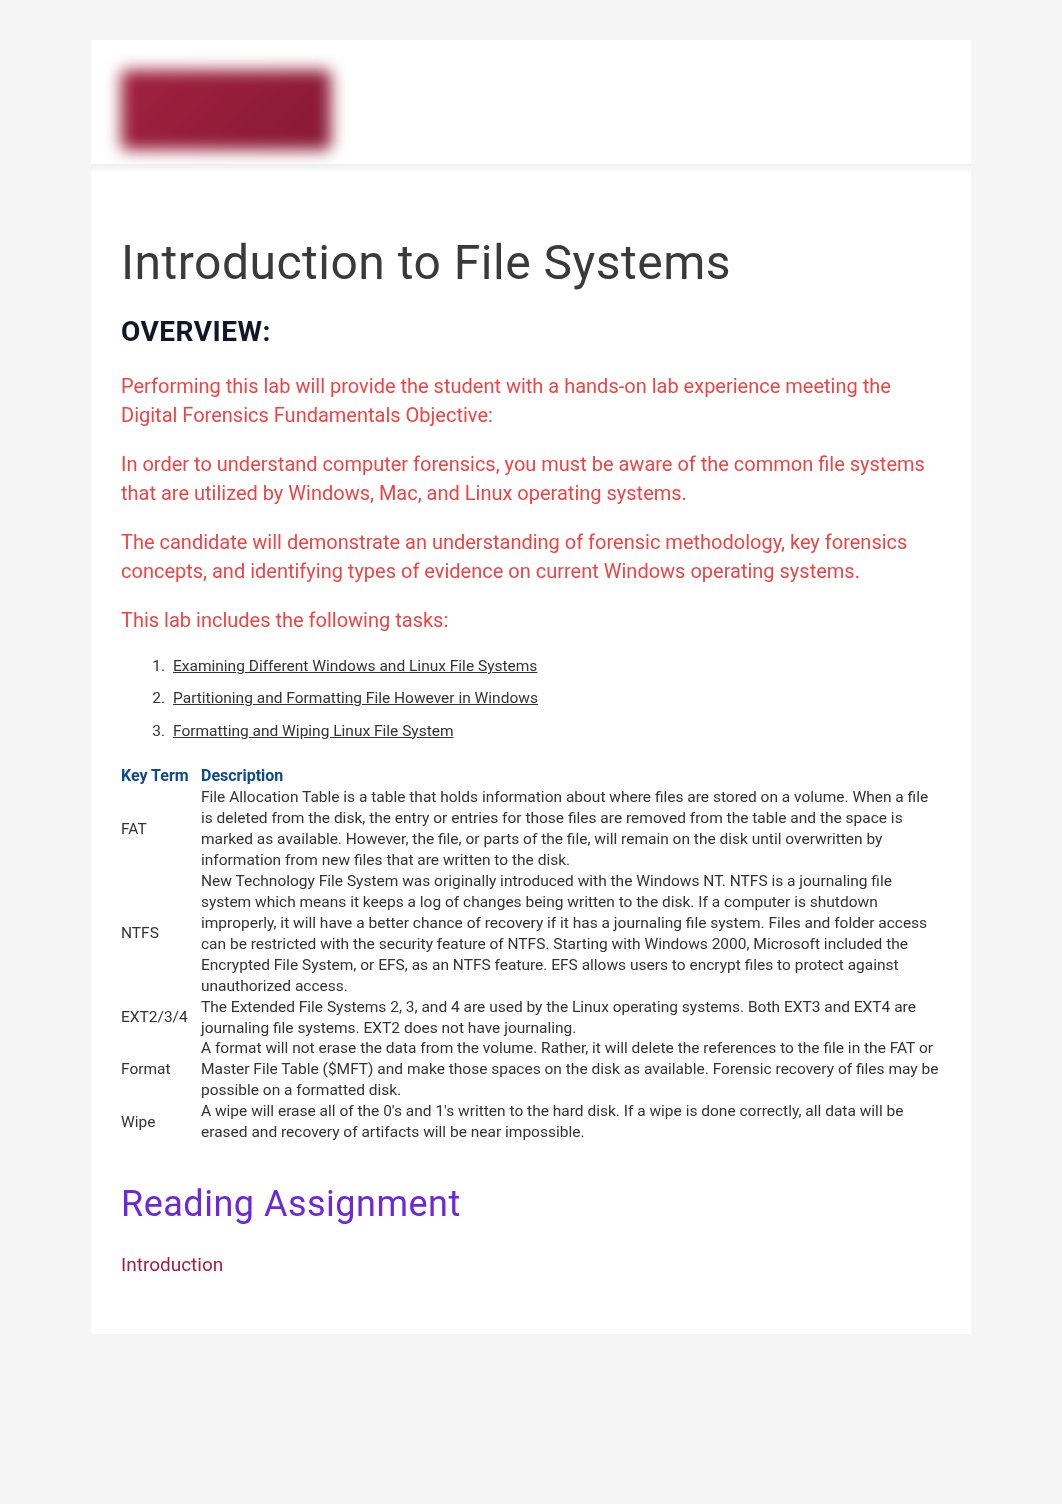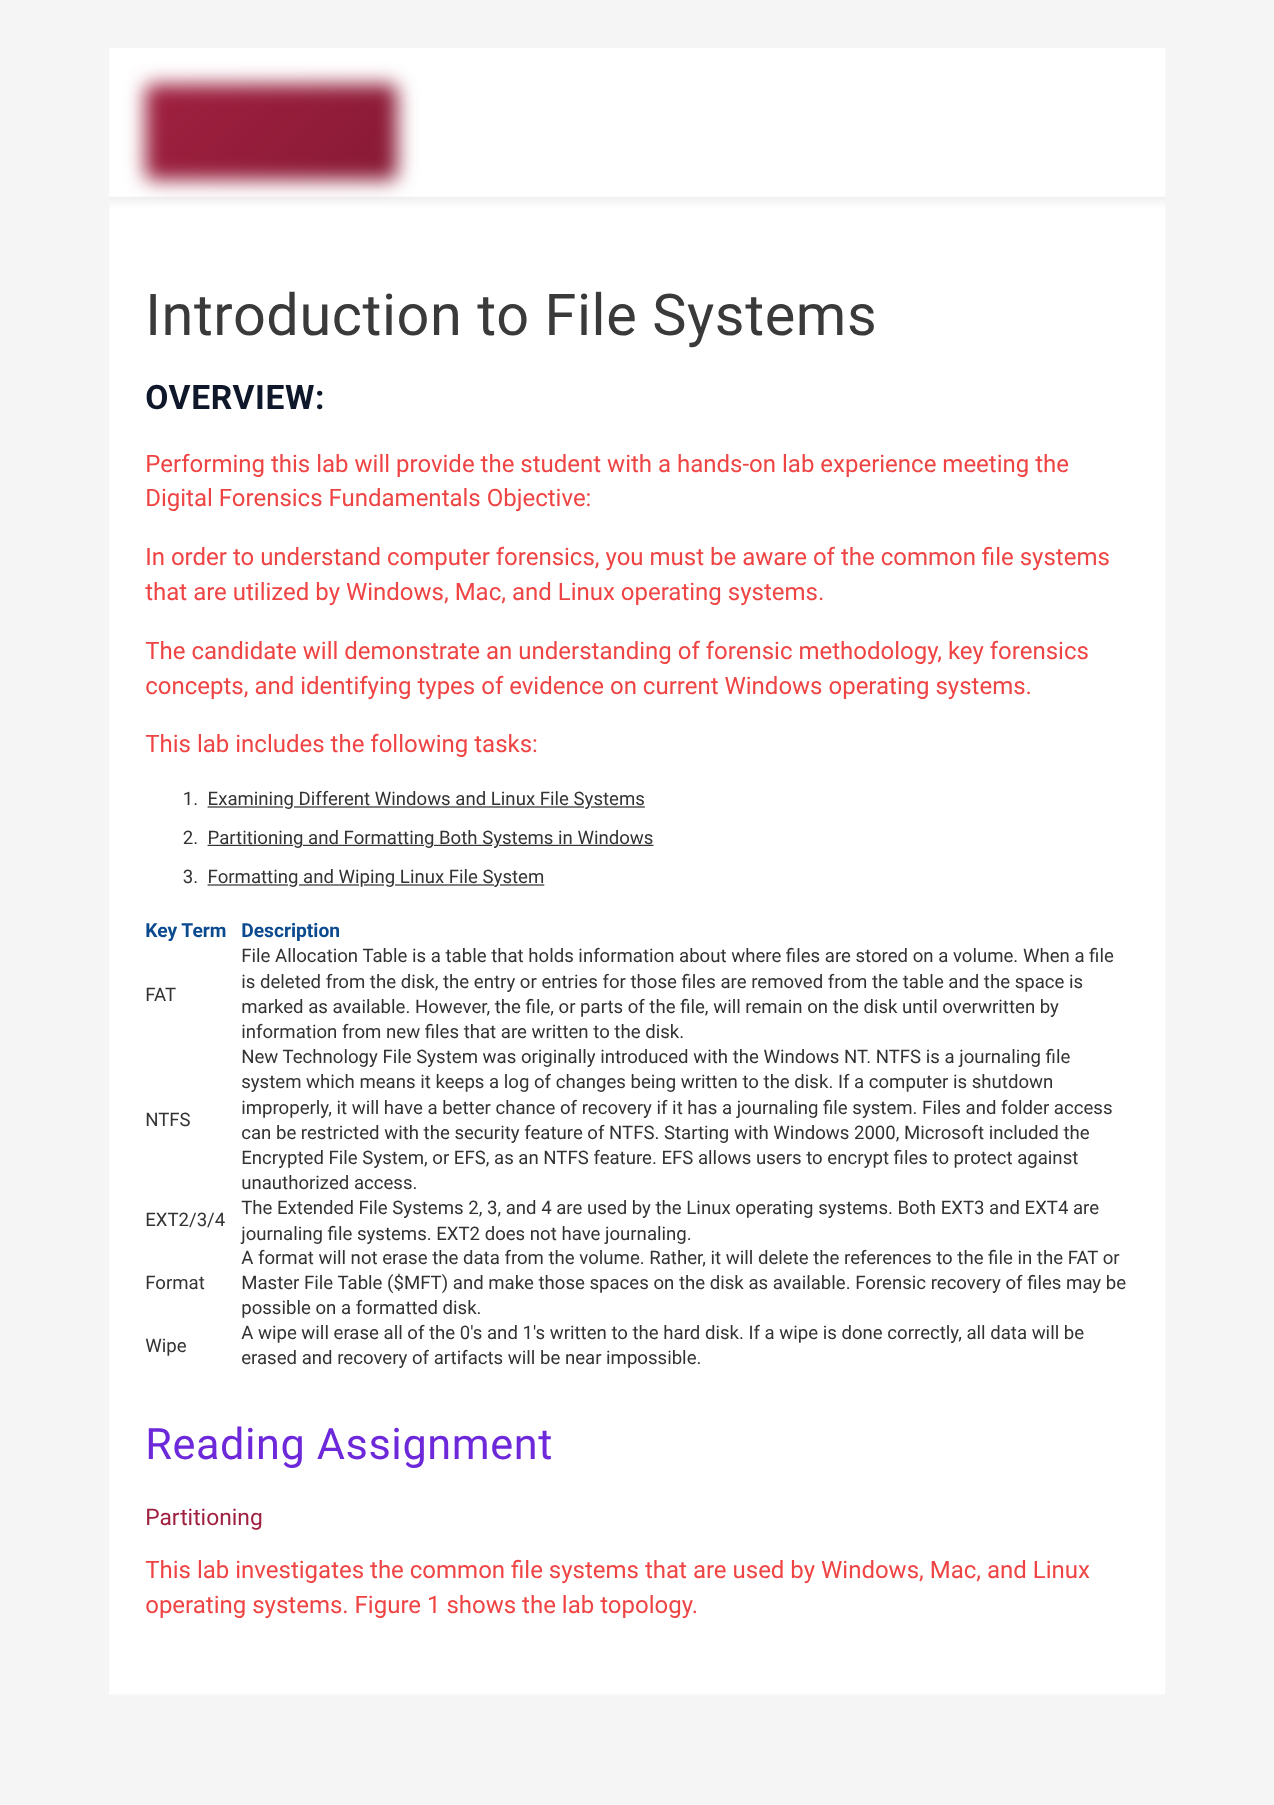--- a/index.html
+++ b/index.html
@@ -131,21 +131,21 @@
 
     <h2 class="overview-heading">OVERVIEW:</h2>
 
     <p>Performing this lab will provide the student with a hands-on lab experience meeting the Digital Forensics Fundamentals Objective:</p>
     <p>In order to understand computer forensics, you must be aware of the common file systems that are utilized by Windows, Mac, and Linux operating systems.</p>
     <p>The candidate will demonstrate an understanding of forensic methodology, key forensics concepts, and identifying types of evidence on current Windows operating systems.</p>
     <p>This lab includes the following tasks:</p>
 
     <ol>
       <li>Examining Different Windows and Linux File Systems</li>
-      <li>Partitioning and Formatting Both Systems in Windows</li>
+      <li>Partitioning and Formatting File However in Windows</li>
       <li>Formatting and Wiping Linux File System</li>
     </ol>
 
     <div class="key-terms-header">
       <div class="col-term">Key Term</div>
       <div class="col-desc">Description</div>
     </div>
 
     <div class="key-terms-table">
       <div class="key-terms-row">
@@ -165,17 +165,16 @@
         <div class="desc">A format will not erase the data from the volume. Rather, it will delete the references to the file in the FAT or Master File Table ($MFT) and make those spaces on the disk as available. Forensic recovery of files may be possible on a formatted disk.</div>
       </div>
       <div class="key-terms-row">
         <div class="term">Wipe</div>
         <div class="desc">A wipe will erase all of the 0's and 1's written to the hard disk. If a wipe is done correctly, all data will be erased and recovery of artifacts will be near impossible.</div>
       </div>
     </div>
 
     <h1 class="reading-title">Reading Assignment</h1>
 
-    <h3 class="intro-heading">Partitioning</h3>
+    <h3 class="intro-heading">Introduction</h3>
 
-    <p>This lab investigates the common file systems that are used by Windows, Mac, and Linux operating systems. Figure 1 shows the lab topology.</p>
   </div>
 </div>
 
 </body></html>

